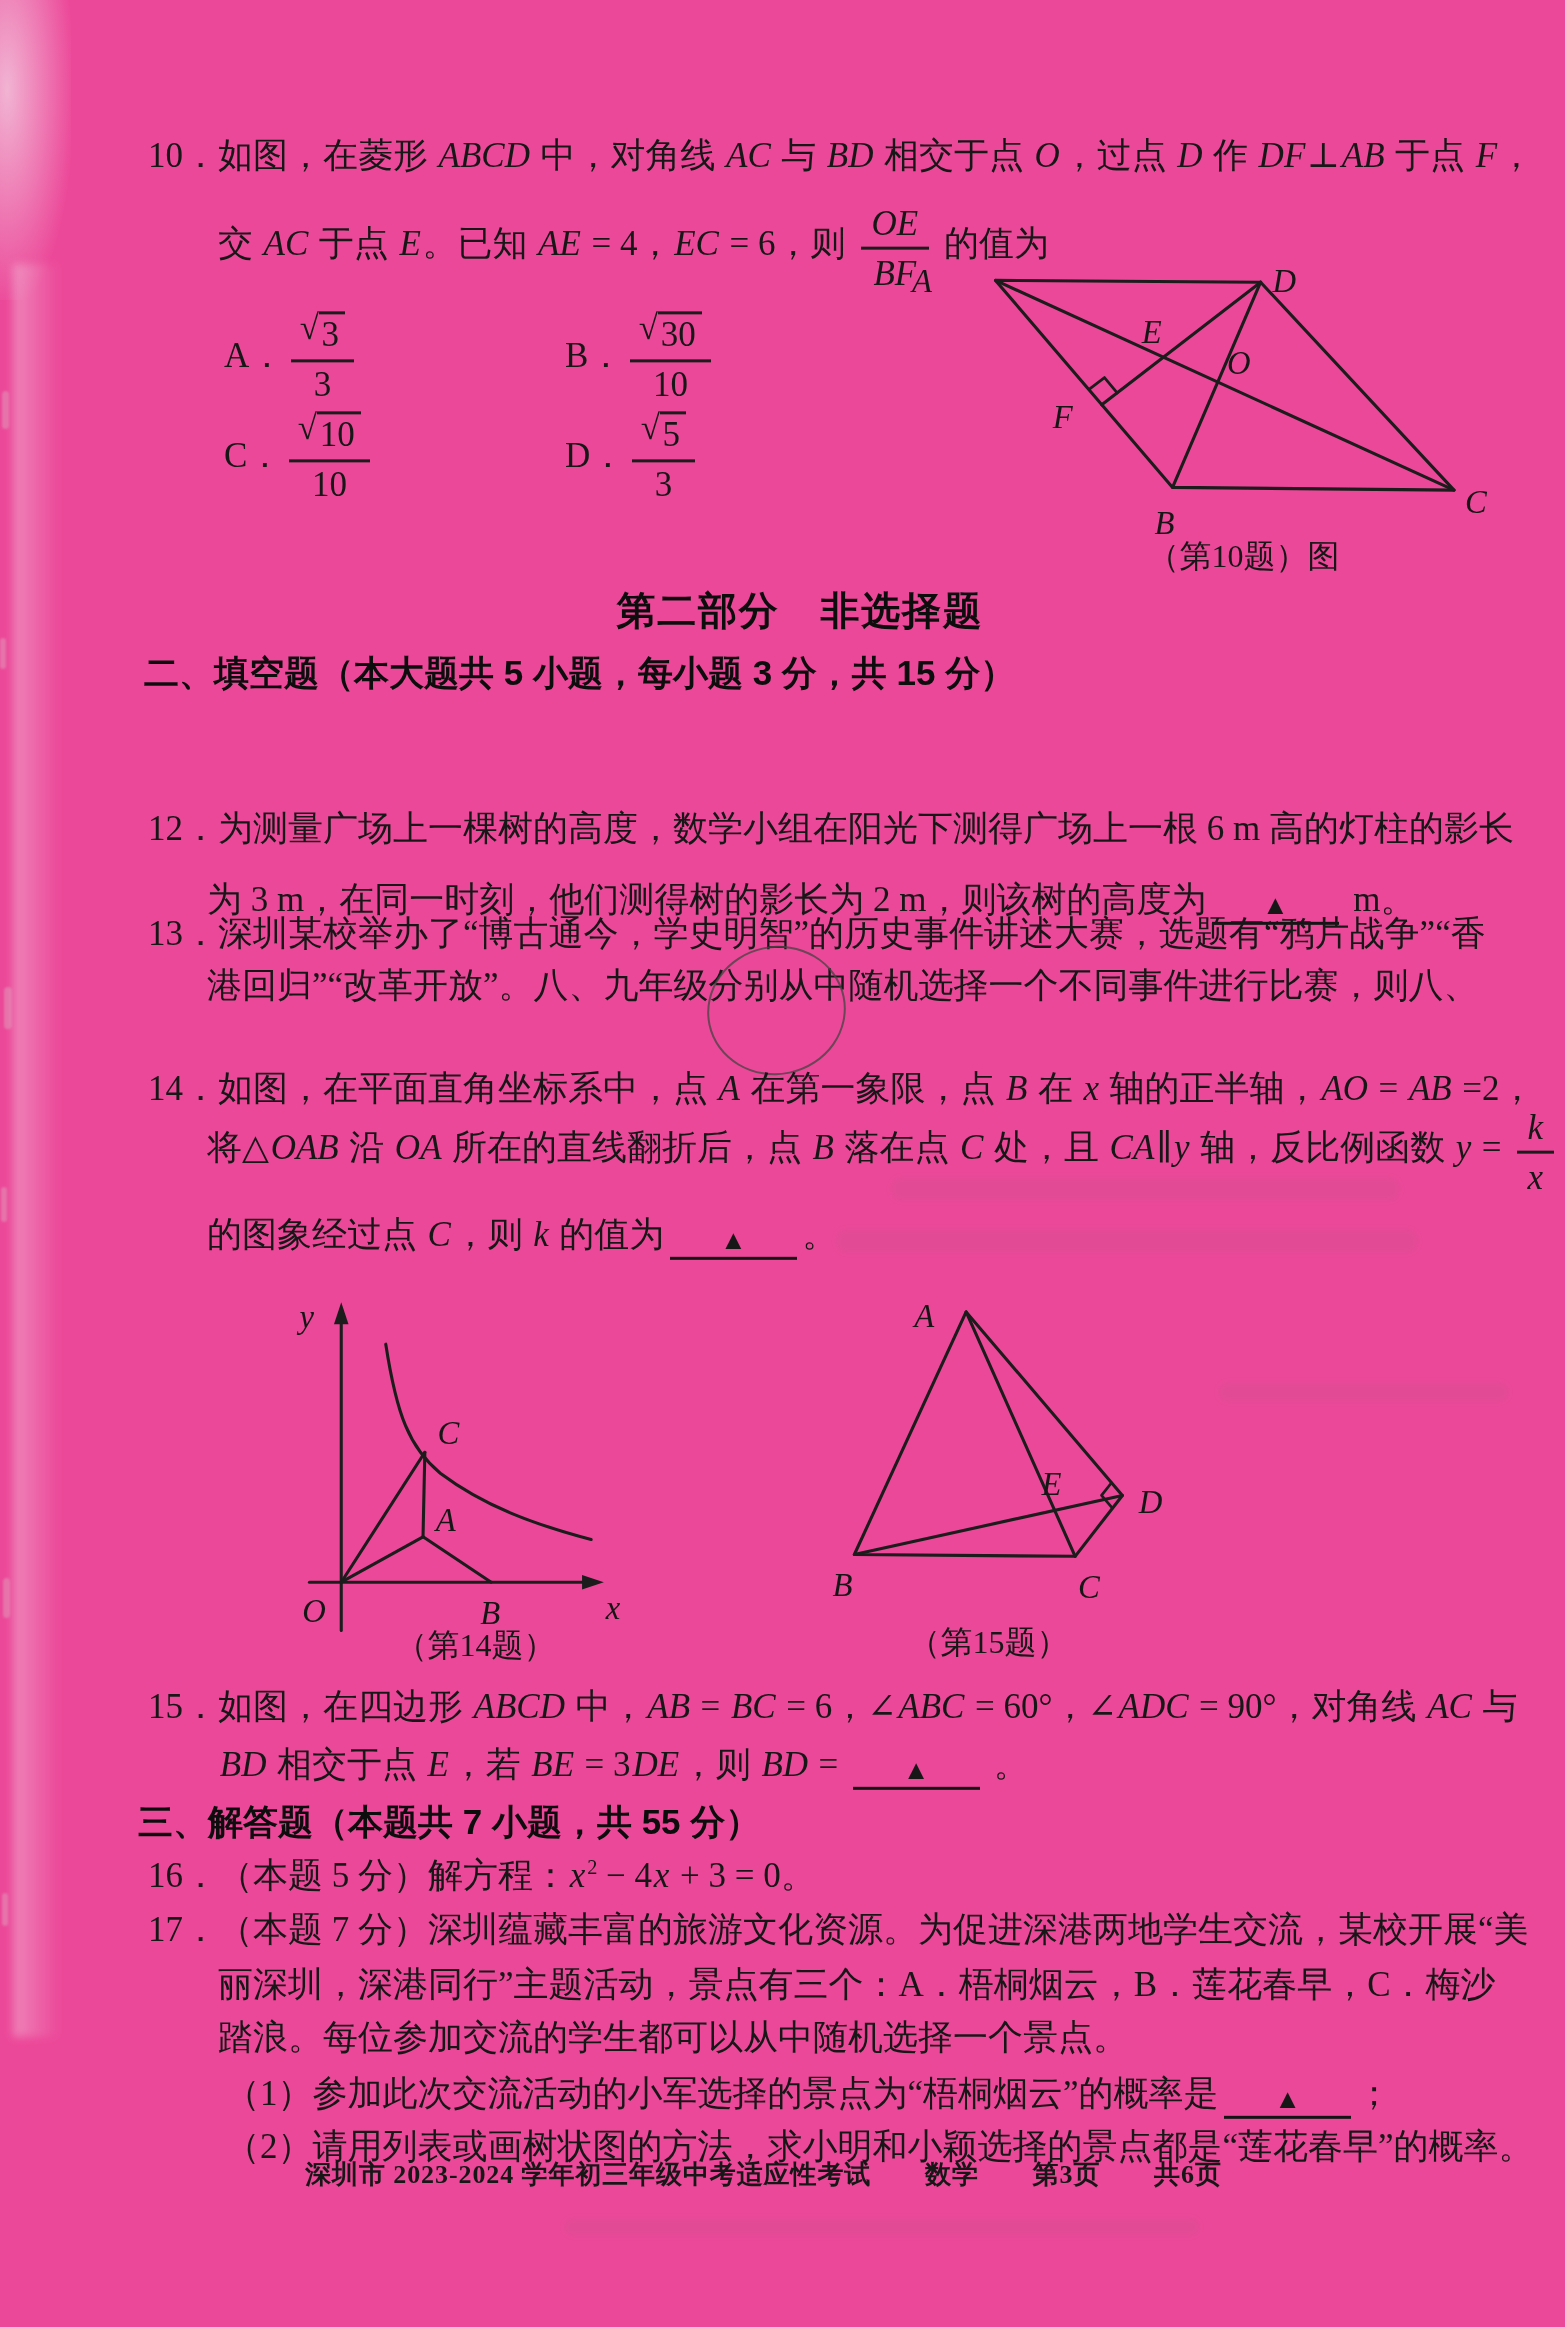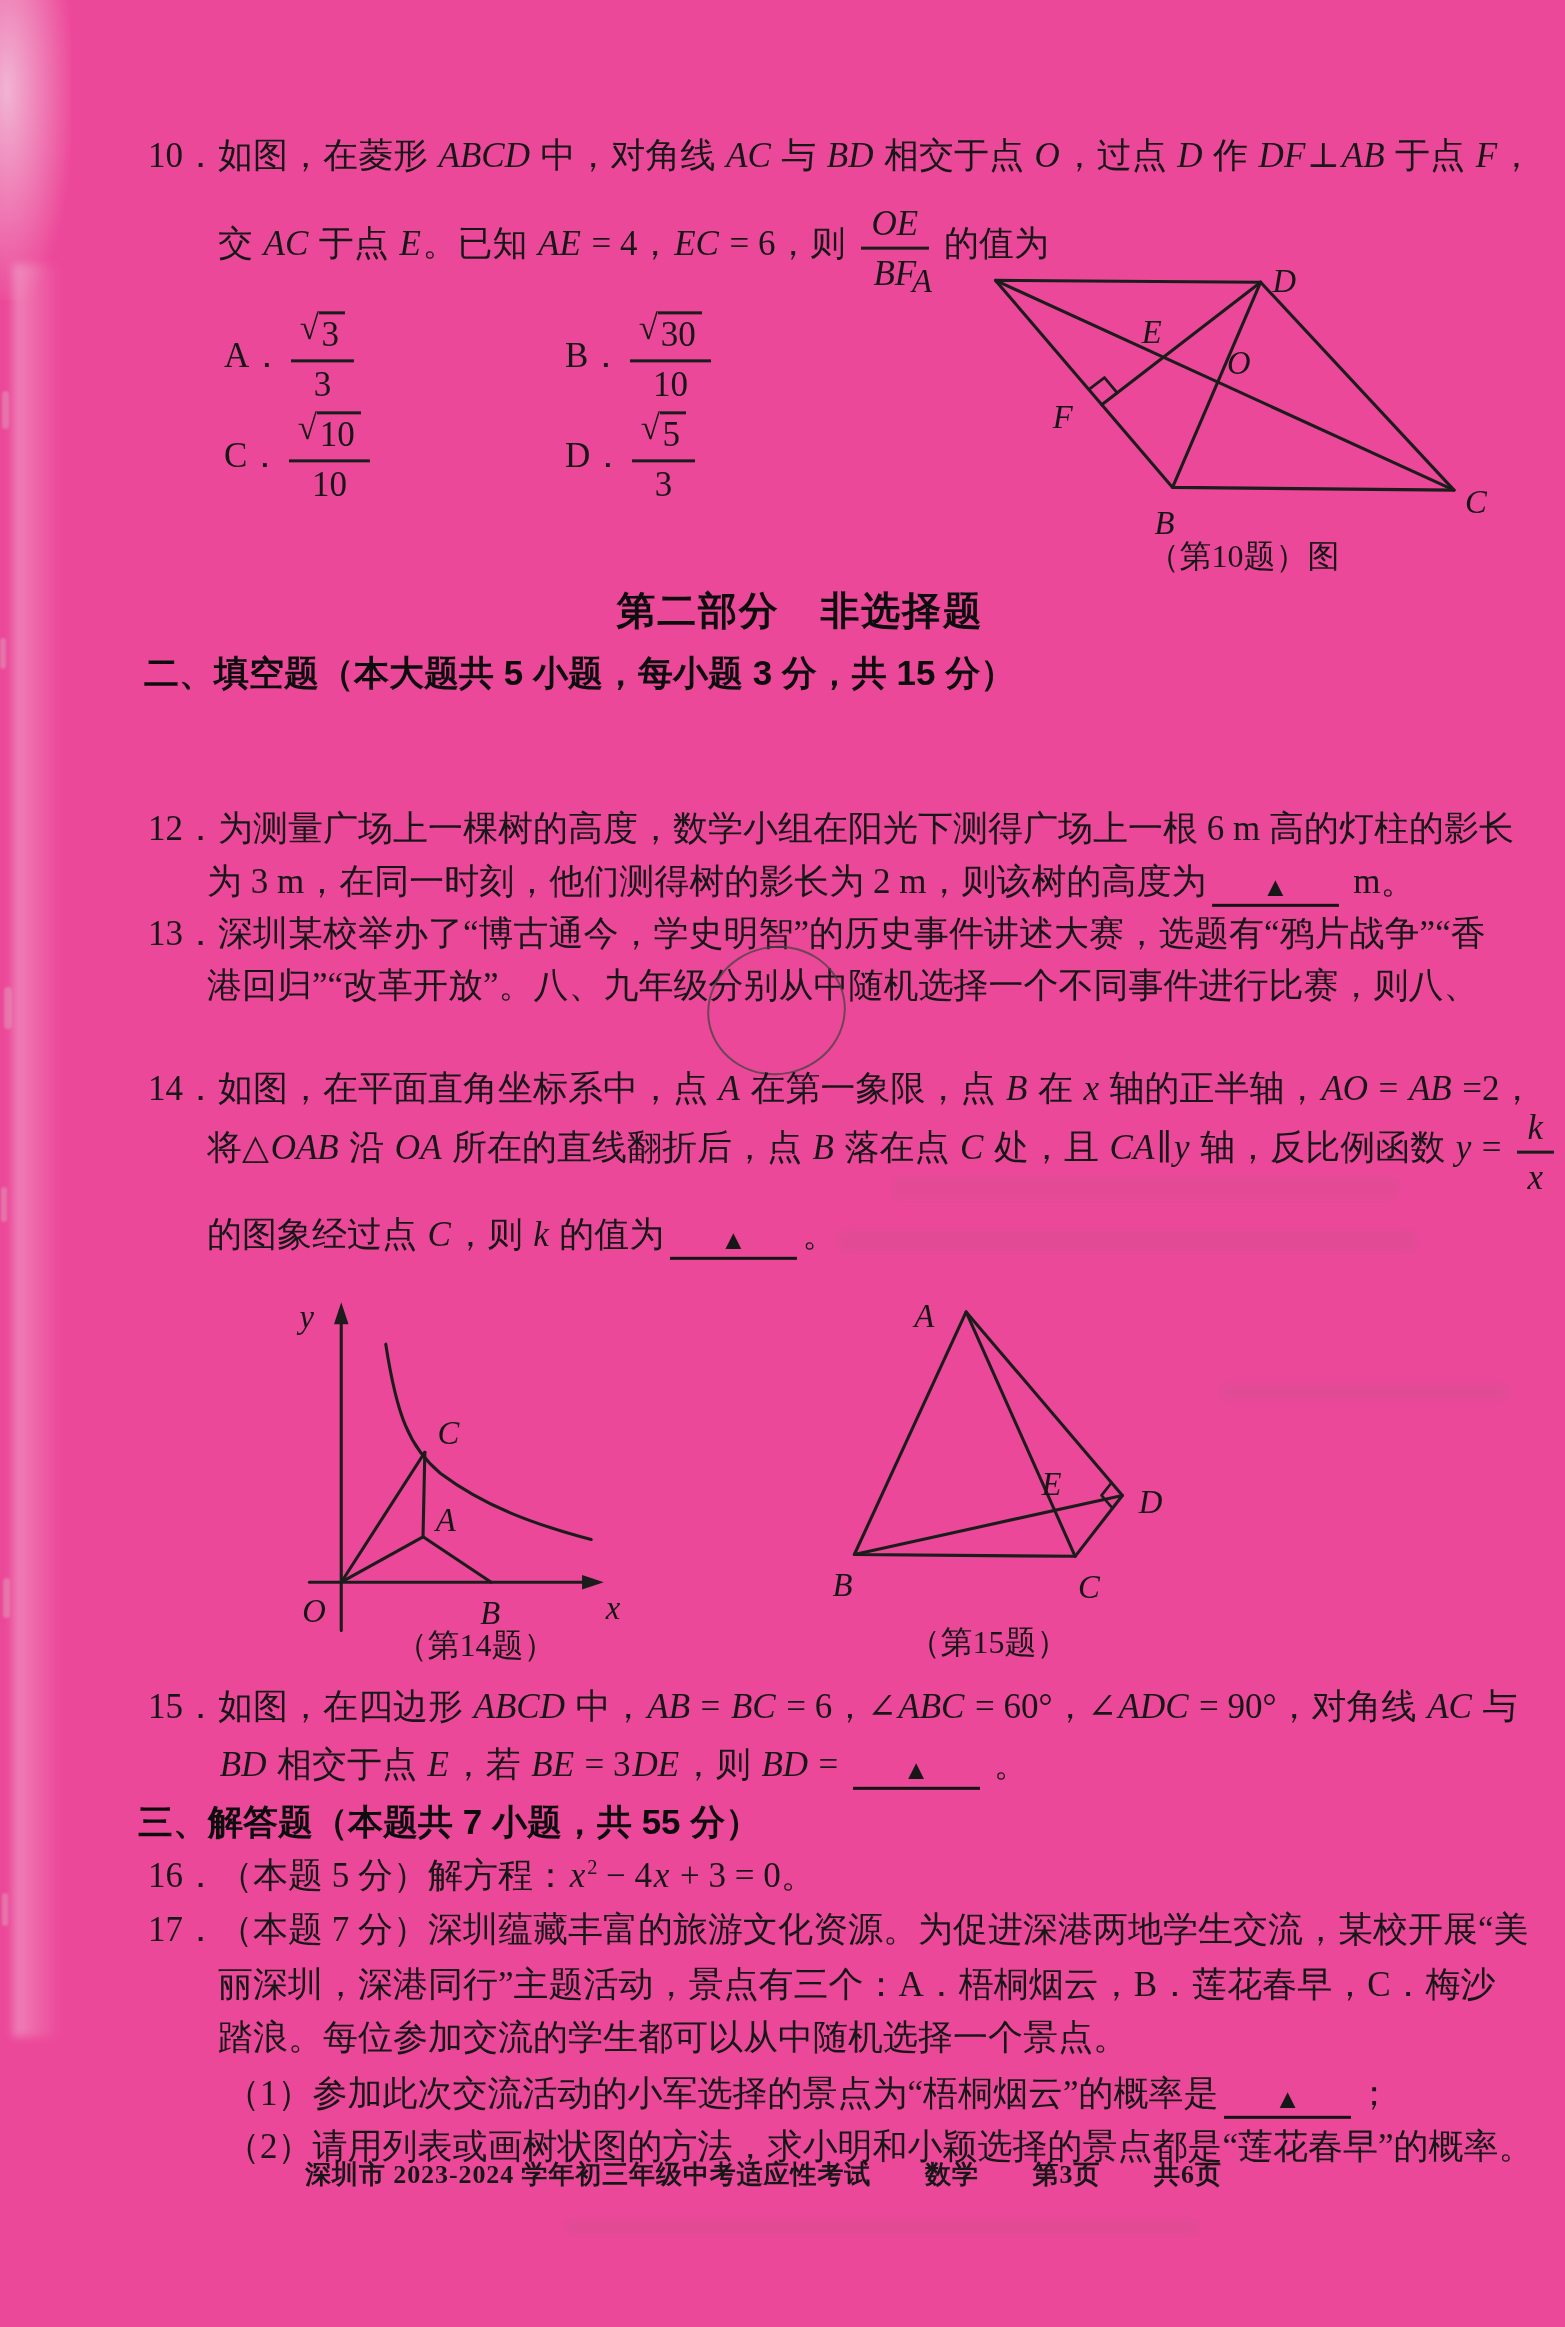--- a/index.html
+++ b/index.html
@@ -122,21 +122,21 @@
     <text x="1350" y="412">O</text>
     <text x="1158" y="472">F</text>
   </svg>
   <div class="caption" style="left:1046px;width:395px;top:557px;">（第10题）图</div>
 
   <div class="line hdr title centered" style="left:0;width:1600px;top:611px;">第二部分　非选择题</div>
   <div class="line hdr" style="left:144px;top:673px;font-size:35px;">二、填空题（本大题共 5 小题，每小题 3 分，共 15 分）</div>
 
 
   <div class="line" style="left:148px;top:829px;">12．为测量广场上一棵树的高度，数学小组在阳光下测得广场上一根 6 m 高的灯柱的影长</div>
-  <div class="line" style="left:207px;top:882px;">为 3 m，在同一时刻，他们测得树的影长为 2 m，则该树的高度为<span class="blank">▲</span> m。</div>
+  <div class="line" style="left:207px;top:900px;">为 3 m，在同一时刻，他们测得树的影长为 2 m，则该树的高度为<span class="blank">▲</span> m。</div>
 
   <div class="line" style="left:148px;top:934px;">13．深圳某校举办了“博古通今，学史明智”的历史事件讲述大赛，选题有“鸦片战争”“香</div>
   <div class="line" style="left:207px;top:986px;">港回归”“改革开放”。八、九年级分别从中随机选择一个不同事件进行比赛，则八、</div>
   <div class="anno-circle"></div>
 
   <div class="line" style="left:148px;top:1089px;">14．如图，在平面直角坐标系中，点 <i class="v">A</i> 在第一象限，点 <i class="v">B</i> 在 <i class="v">x</i> 轴的正半轴，<i class="v">AO</i> = <i class="v">AB</i> =2，</div>
   <div class="line" style="left:207px;top:1151px;">将△<i class="v">OAB</i> 沿 <i class="v">OA</i> 所在的直线翻折后，点 <i class="v">B</i> 落在点 <i class="v">C</i> 处，且 <i class="v">CA</i>∥<i class="v">y</i> 轴，反比例函数 <i class="v">y</i> = <span class="frac">
         <span class="fn"><i class="v">k</i></span>
         <span class="fd"><i class="v">x</i></span>
       </span></div>

